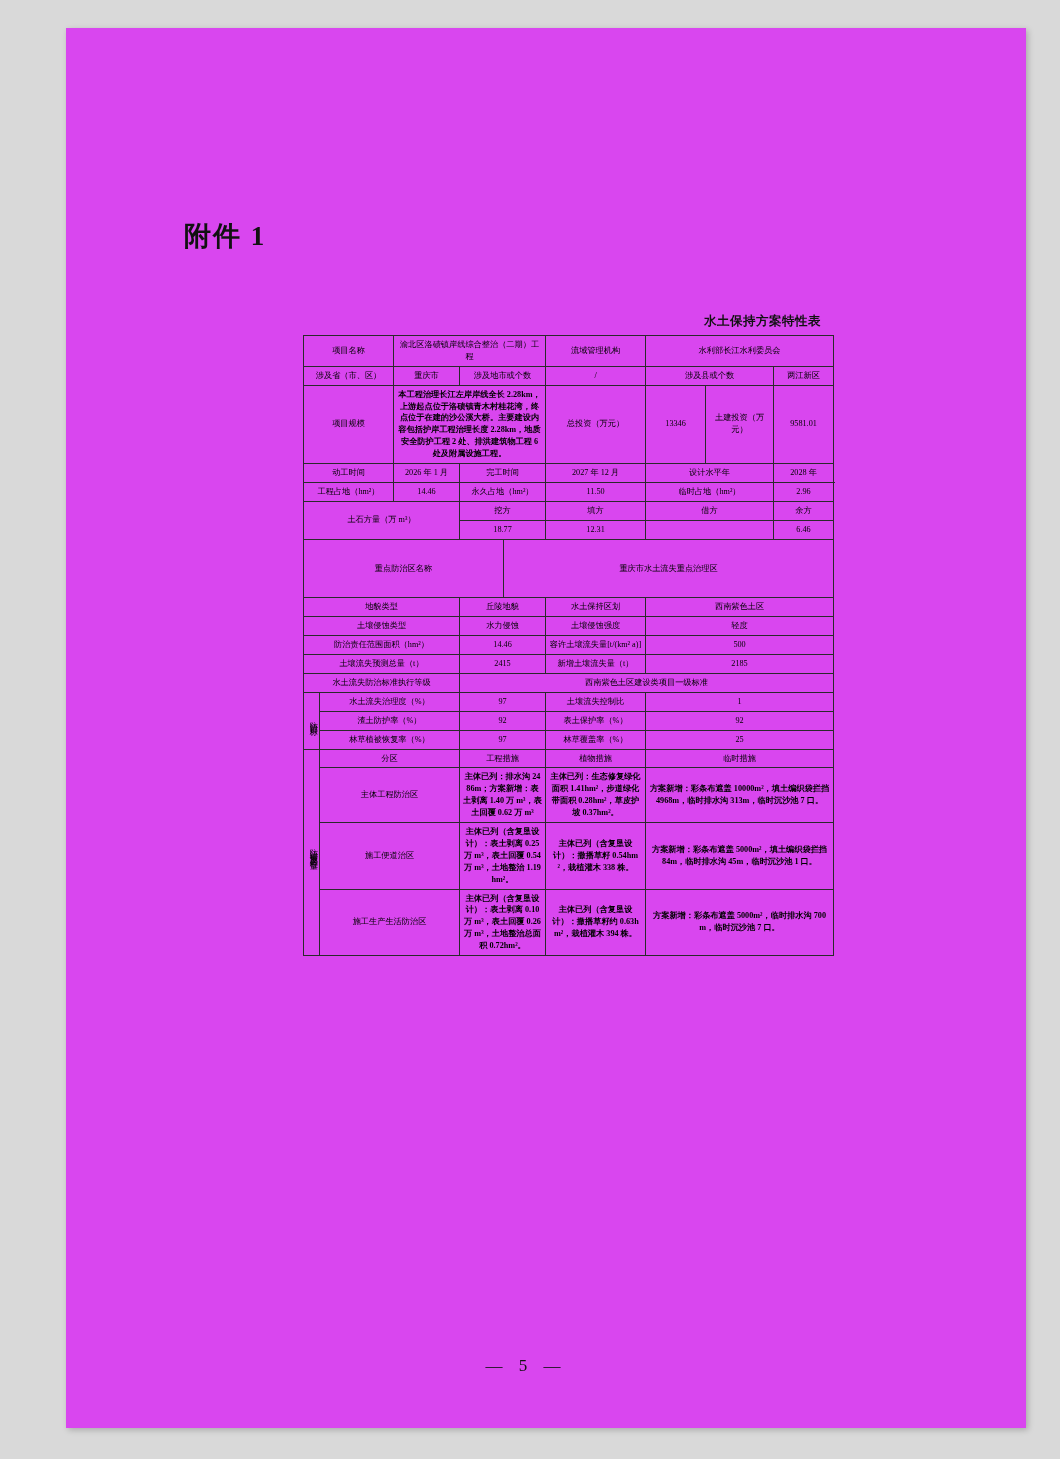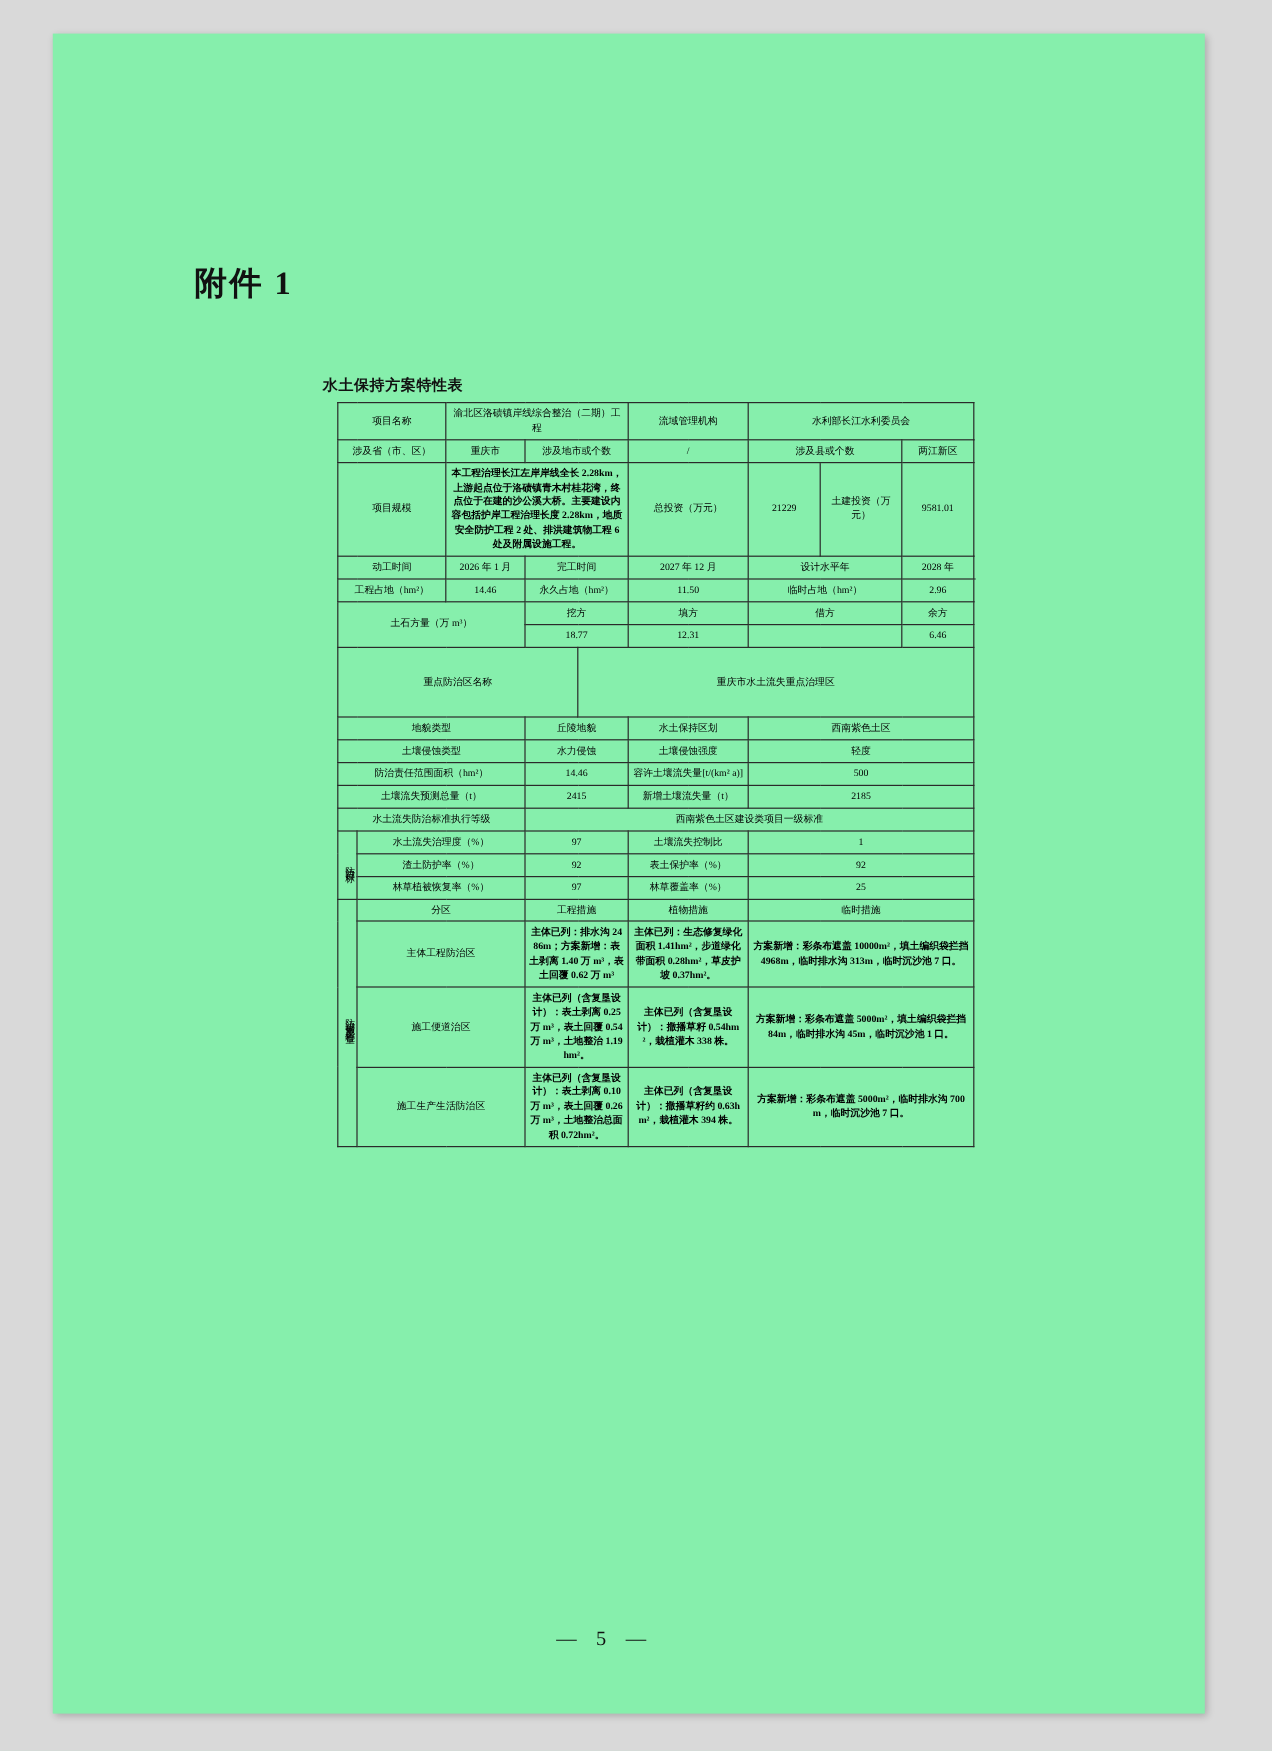--- a/index.html
+++ b/index.html
@@ -7,45 +7,45 @@
     padding: 0;
     background: #d9d9d9;
   }
   body {
     width: 1060px;
     height: 1459px;
     font-family: "Liberation Serif", "DejaVu Serif", serif;
   }
   .page {
     position: absolute;
-    left: 44px;
+    left: 66px;
     top: 28px;
     width: 960px;
     height: 1400px;
-    background: #86efac;
+    background: #d946ef;
     box-shadow: 2px 2px 6px rgba(0,0,0,0.22);
     overflow: hidden;
   }
   .attachment-label {
     position: absolute;
     left: 118px;
     top: 190px;
     font-size: 27px;
     font-weight: bold;
     letter-spacing: 2px;
     color: #111;
   }
   .table-wrap {
     position: absolute;
     left: 225px;
     top: 285px;
     width: 530px;
   }
   .table-title {
-    text-align: left;
+    text-align: right;
     font-size: 12.5px;
     font-weight: bold;
     color: #111;
     margin-bottom: 5px;
     letter-spacing: 0.5px;
   }
   table.spec {
     border-collapse: collapse;
     width: 530px;
     table-layout: fixed;
@@ -135,21 +135,21 @@
         <td colspan="2">涉及地市或个数</td>
         <td colspan="2">/</td>
         <td colspan="2">涉及县或个数</td>
         <td colspan="2">两江新区</td>
       </tr>
 
       <tr>
         <td class="lbl" colspan="2">项目规模</td>
         <td class="para" colspan="3">本工程治理长江左岸岸线全长 2.28km，上游起点位于洛碛镇青木村桂花湾，终点位于在建的沙公溪大桥。主要建设内容包括护岸工程治理长度 2.28km，地质安全防护工程 2 处、排洪建筑物工程 6 处及附属设施工程。</td>
         <td colspan="2">总投资（万元）</td>
-        <td>21229</td>
+        <td>13346</td>
         <td>土建投资（万元）</td>
         <td>9581.01</td>
       </tr>
 
       <tr>
         <td class="lbl" colspan="2">动工时间</td>
         <td>2026 年 1 月</td>
         <td colspan="2">完工时间</td>
         <td colspan="2">2027 年 12 月</td>
         <td colspan="2">设计水平年</td>

